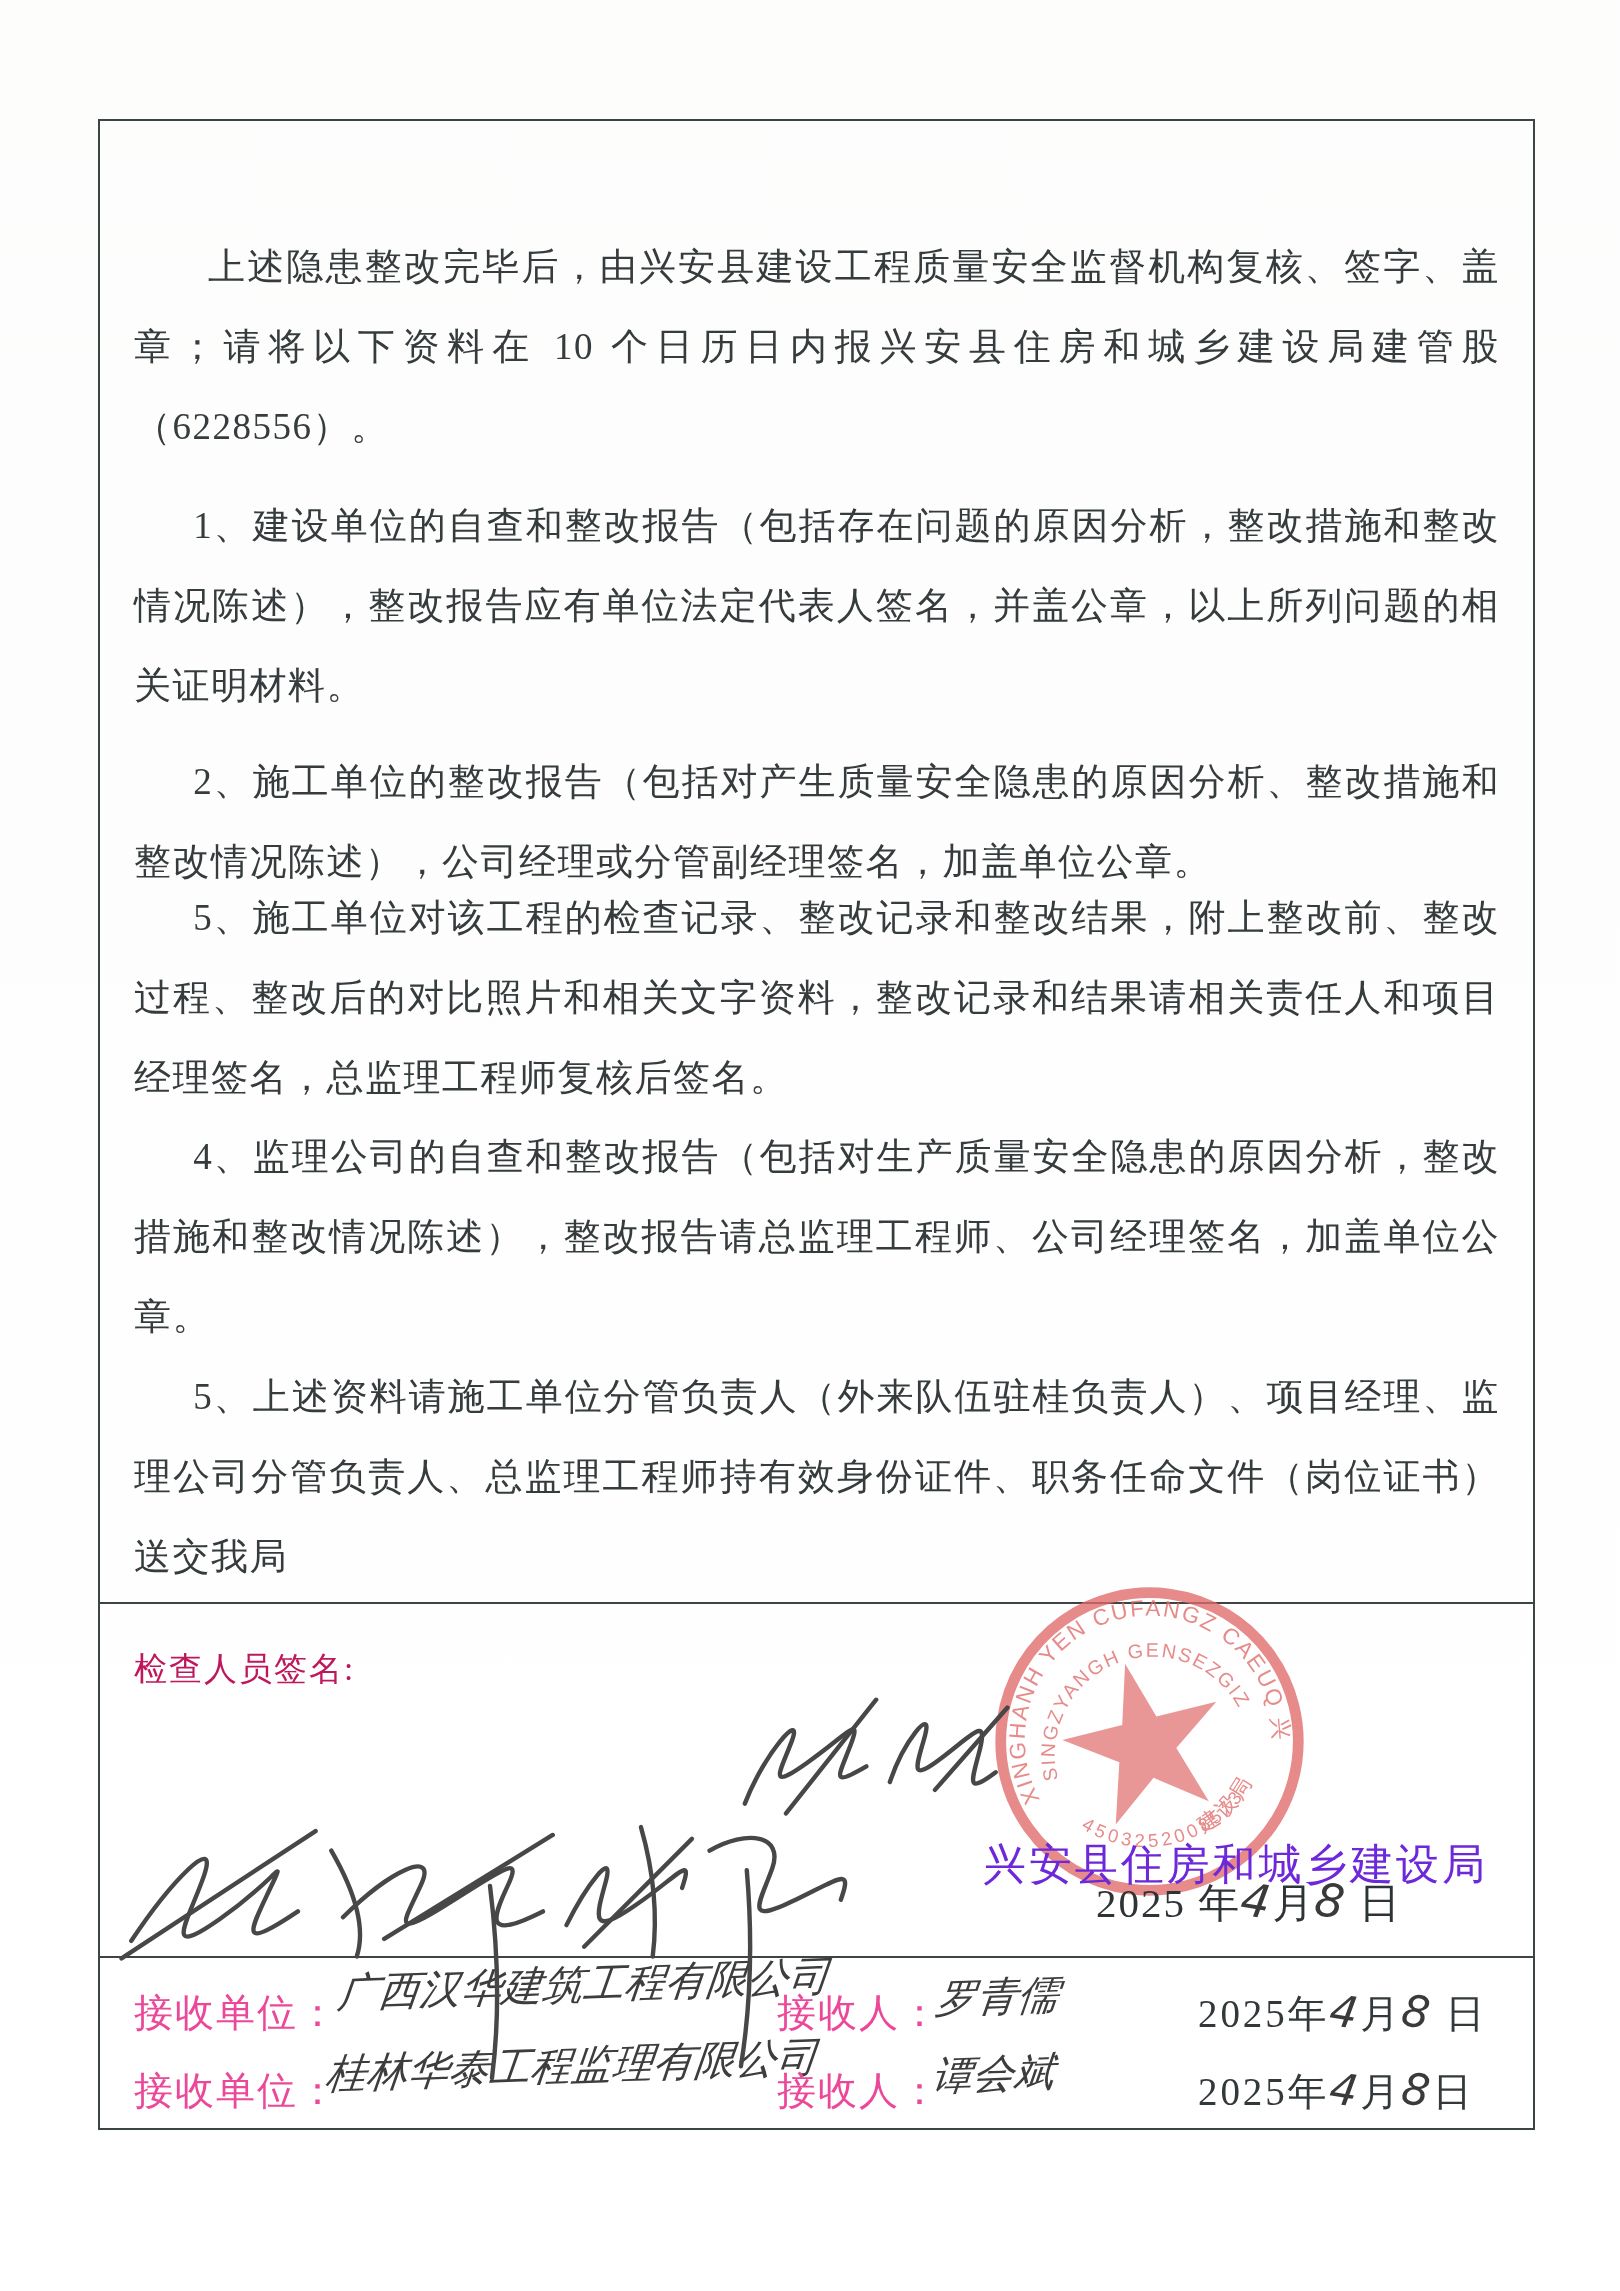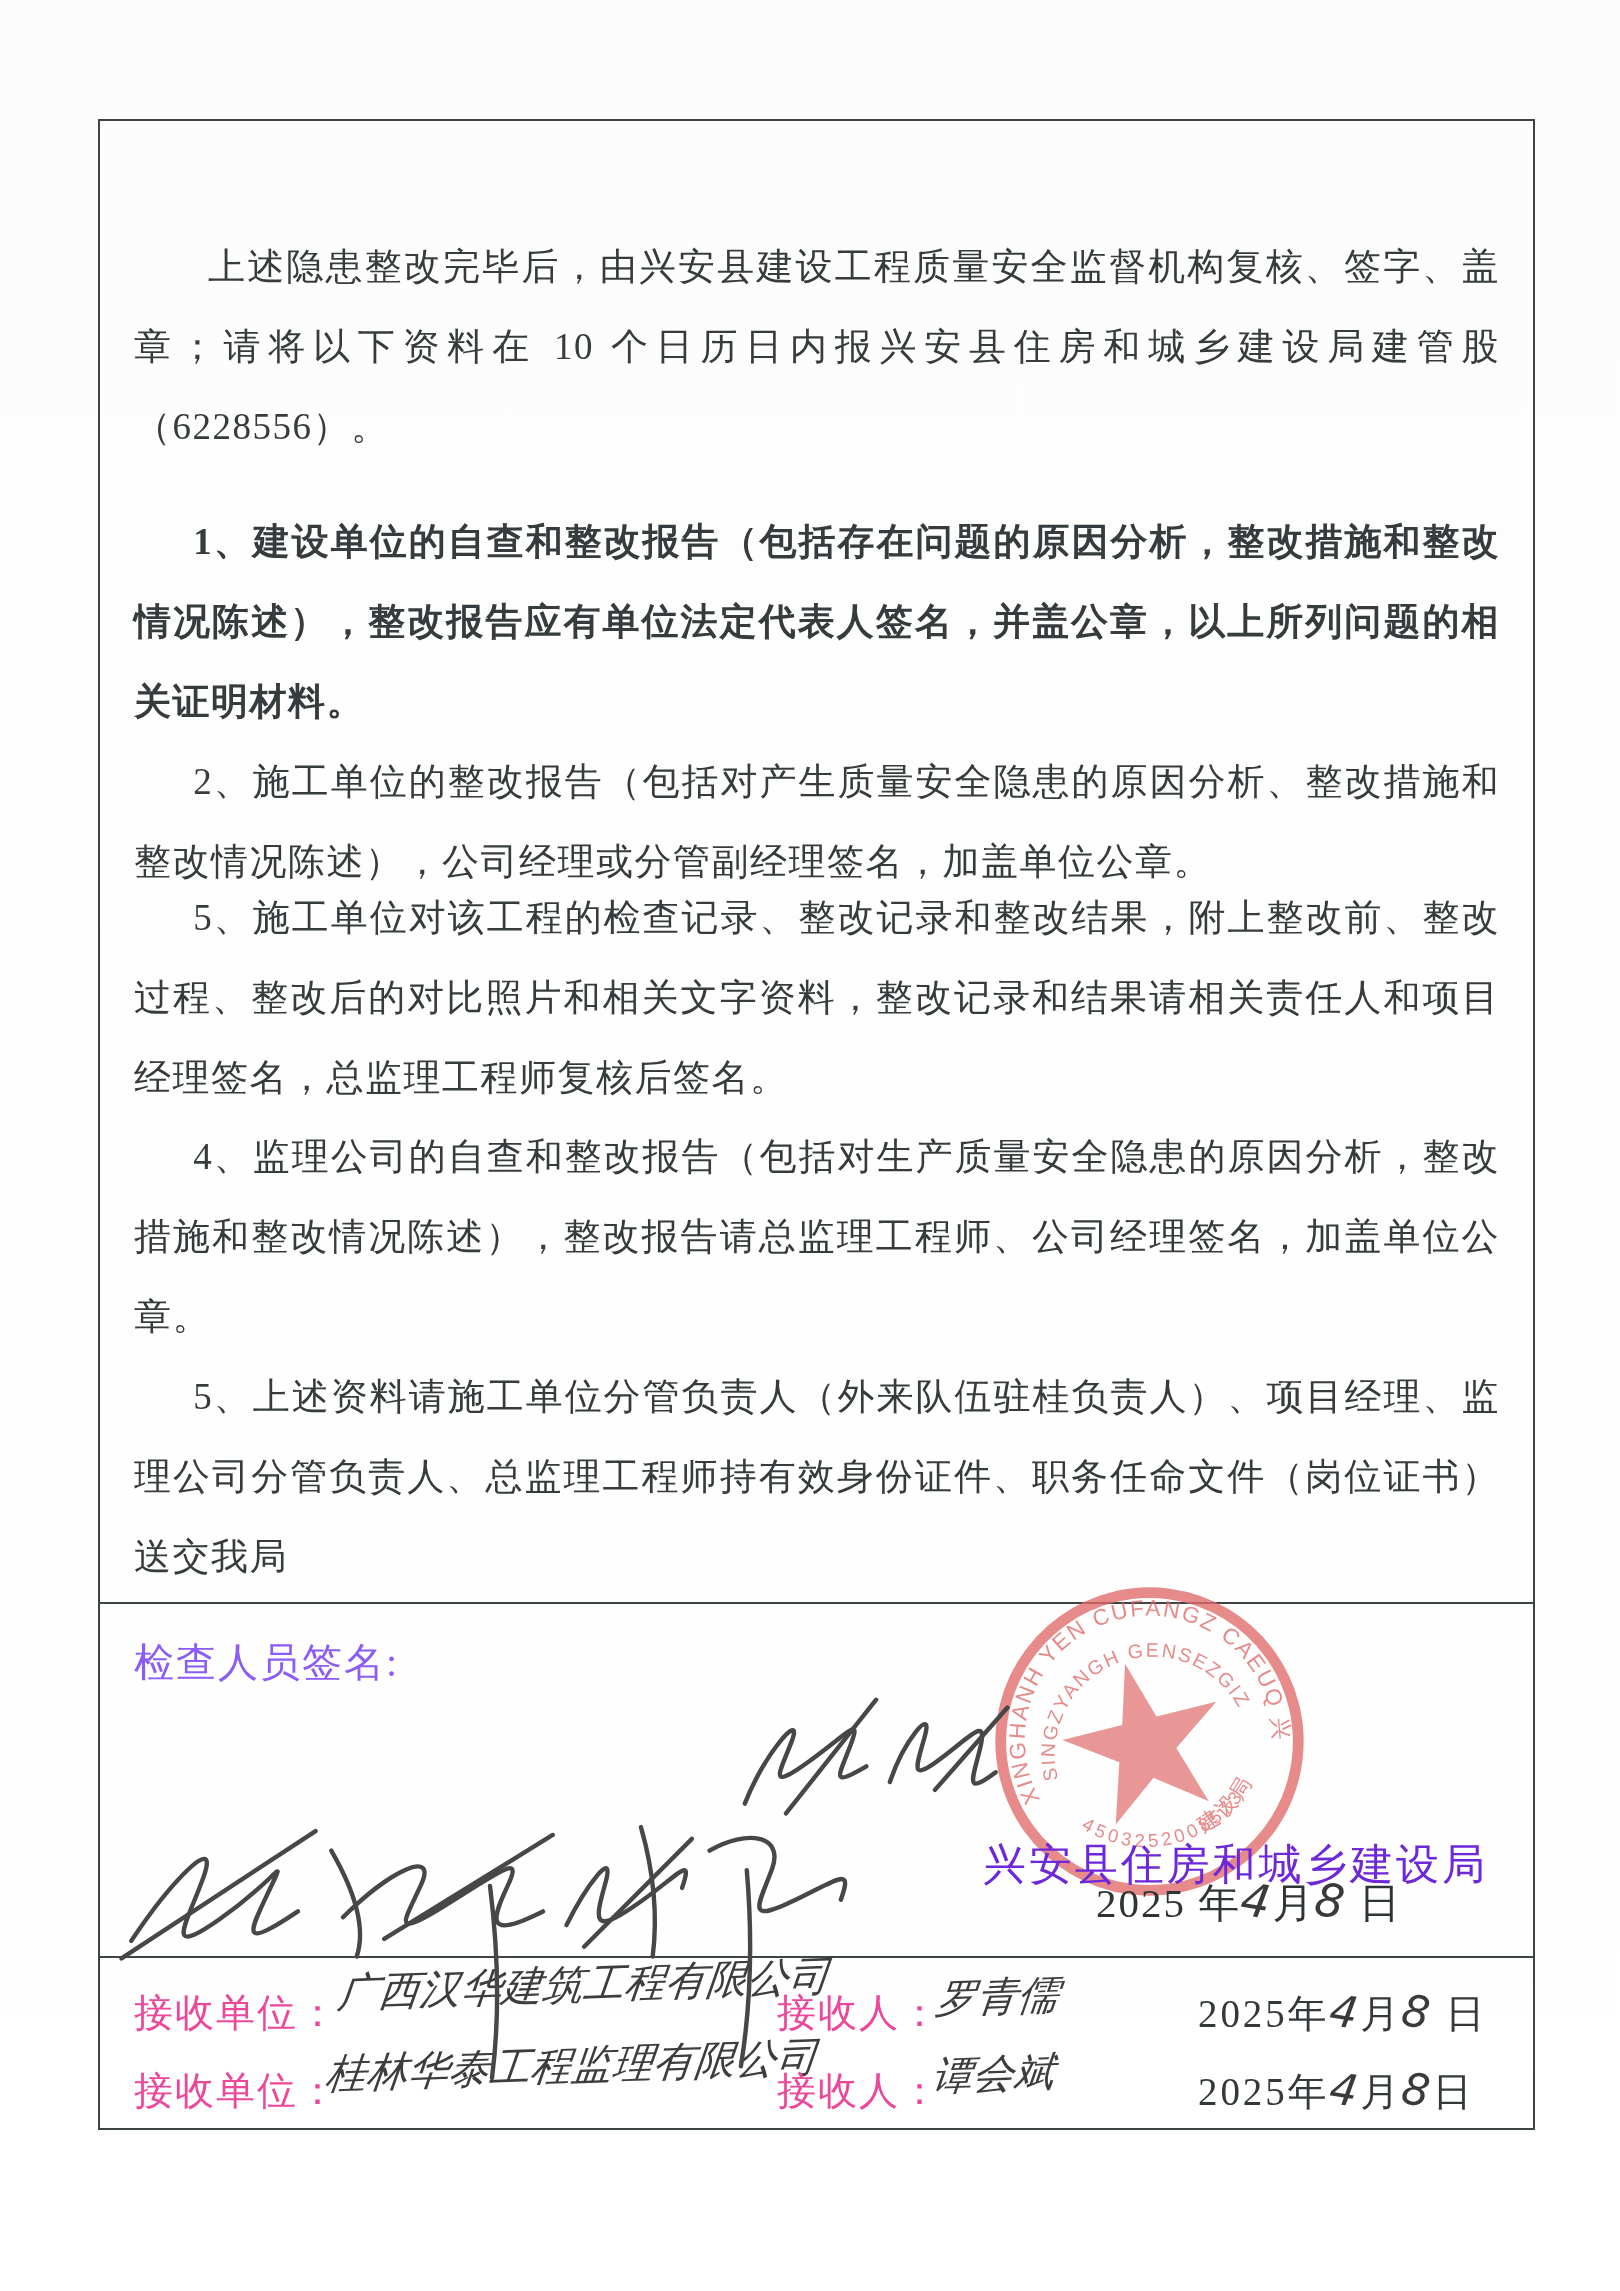--- a/index.html
+++ b/index.html
@@ -15,21 +15,21 @@
     border:2px solid #3d4543;box-sizing:border-box;background:transparent;
   }
   .divider{position:absolute;left:98px;width:1437px;height:2px;background:#3d4543;}
   .para{
     position:absolute;left:134px;width:1366px;
     font-size:37px;line-height:80px;text-align:justify;
     letter-spacing:1.5px;color:#363c3d;
   }
   .para.indent2{text-indent:2em;}
   .para.indent15{text-indent:1.6em;}
-  .label{position:absolute;font-size:40px;color:#8b5cf6;letter-spacing:2px;}
+  .label{position:absolute;font-size:33px;color:#be185d;letter-spacing:2px;margin-top:12px;}
   .authority{
     position:absolute;left:983px;top:1800px;font-size:43px;letter-spacing:2.9px;
     color:#6d28d9;z-index:3;margin-top:36px;
   }
   .dateline{
     position:absolute;left:1096px;top:1874px;font-size:41px;letter-spacing:2px;
     color:#2e3436;z-index:3;white-space:nowrap;
   }
   .row-label{position:absolute;font-size:39px;letter-spacing:2px;color:#ec4899;z-index:3;}
   .hand{
@@ -50,21 +50,21 @@
 </head>
 <body>
 
 <div class="scan-tint"></div>
 
 <div class="frame"></div>
 <div class="divider" style="top:1602px;"></div>
 <div class="divider" style="top:1956px;"></div>
 
 <div class="para indent2" style="top:227px;">上述隐患整改完毕后，由兴安县建设工程质量安全监督机构复核、签字、盖章；请将以下资料在 10 个日历日内报兴安县住房和城乡建设局建管股（6228556）。</div>
-<div class="para indent15" style="top:502px;font-weight:bold;">1、建设单位的自查和整改报告（包括存在问题的原因分析，整改措施和整改情况陈述），整改报告应有单位法定代表人签名，并盖公章，以上所列问题的相关证明材料。</div>
+<div class="para indent15" style="top:486px;">1、建设单位的自查和整改报告（包括存在问题的原因分析，整改措施和整改情况陈述），整改报告应有单位法定代表人签名，并盖公章，以上所列问题的相关证明材料。</div>
 <div class="para indent15" style="top:742px;">2、施工单位的整改报告（包括对产生质量安全隐患的原因分析、整改措施和整改情况陈述），公司经理或分管副经理签名，加盖单位公章。</div>
 <div class="para indent15" style="top:878px;">5、施工单位对该工程的检查记录、整改记录和整改结果，附上整改前、整改过程、整改后的对比照片和相关文字资料，整改记录和结果请相关责任人和项目经理签名，总监理工程师复核后签名。</div>
 <div class="para indent15" style="top:1117px;">4、监理公司的自查和整改报告（包括对生产质量安全隐患的原因分析，整改措施和整改情况陈述），整改报告请总监理工程师、公司经理签名，加盖单位公章。</div>
 <div class="para indent15" style="top:1357px;">5、上述资料请施工单位分管负责人（外来队伍驻桂负责人）、项目经理、监理公司分管负责人、总监理工程师持有效身份证件、职务任命文件（岗位证书）送交我局</div>
 
 <div class="label" style="left:134px;top:1635px;">检查人员签名:</div>
 
 <div class="seal-wrap">
   <svg width="323" height="323" viewBox="0 0 330 330">
     <g transform="rotate(-14 165 165)" opacity="0.78">

